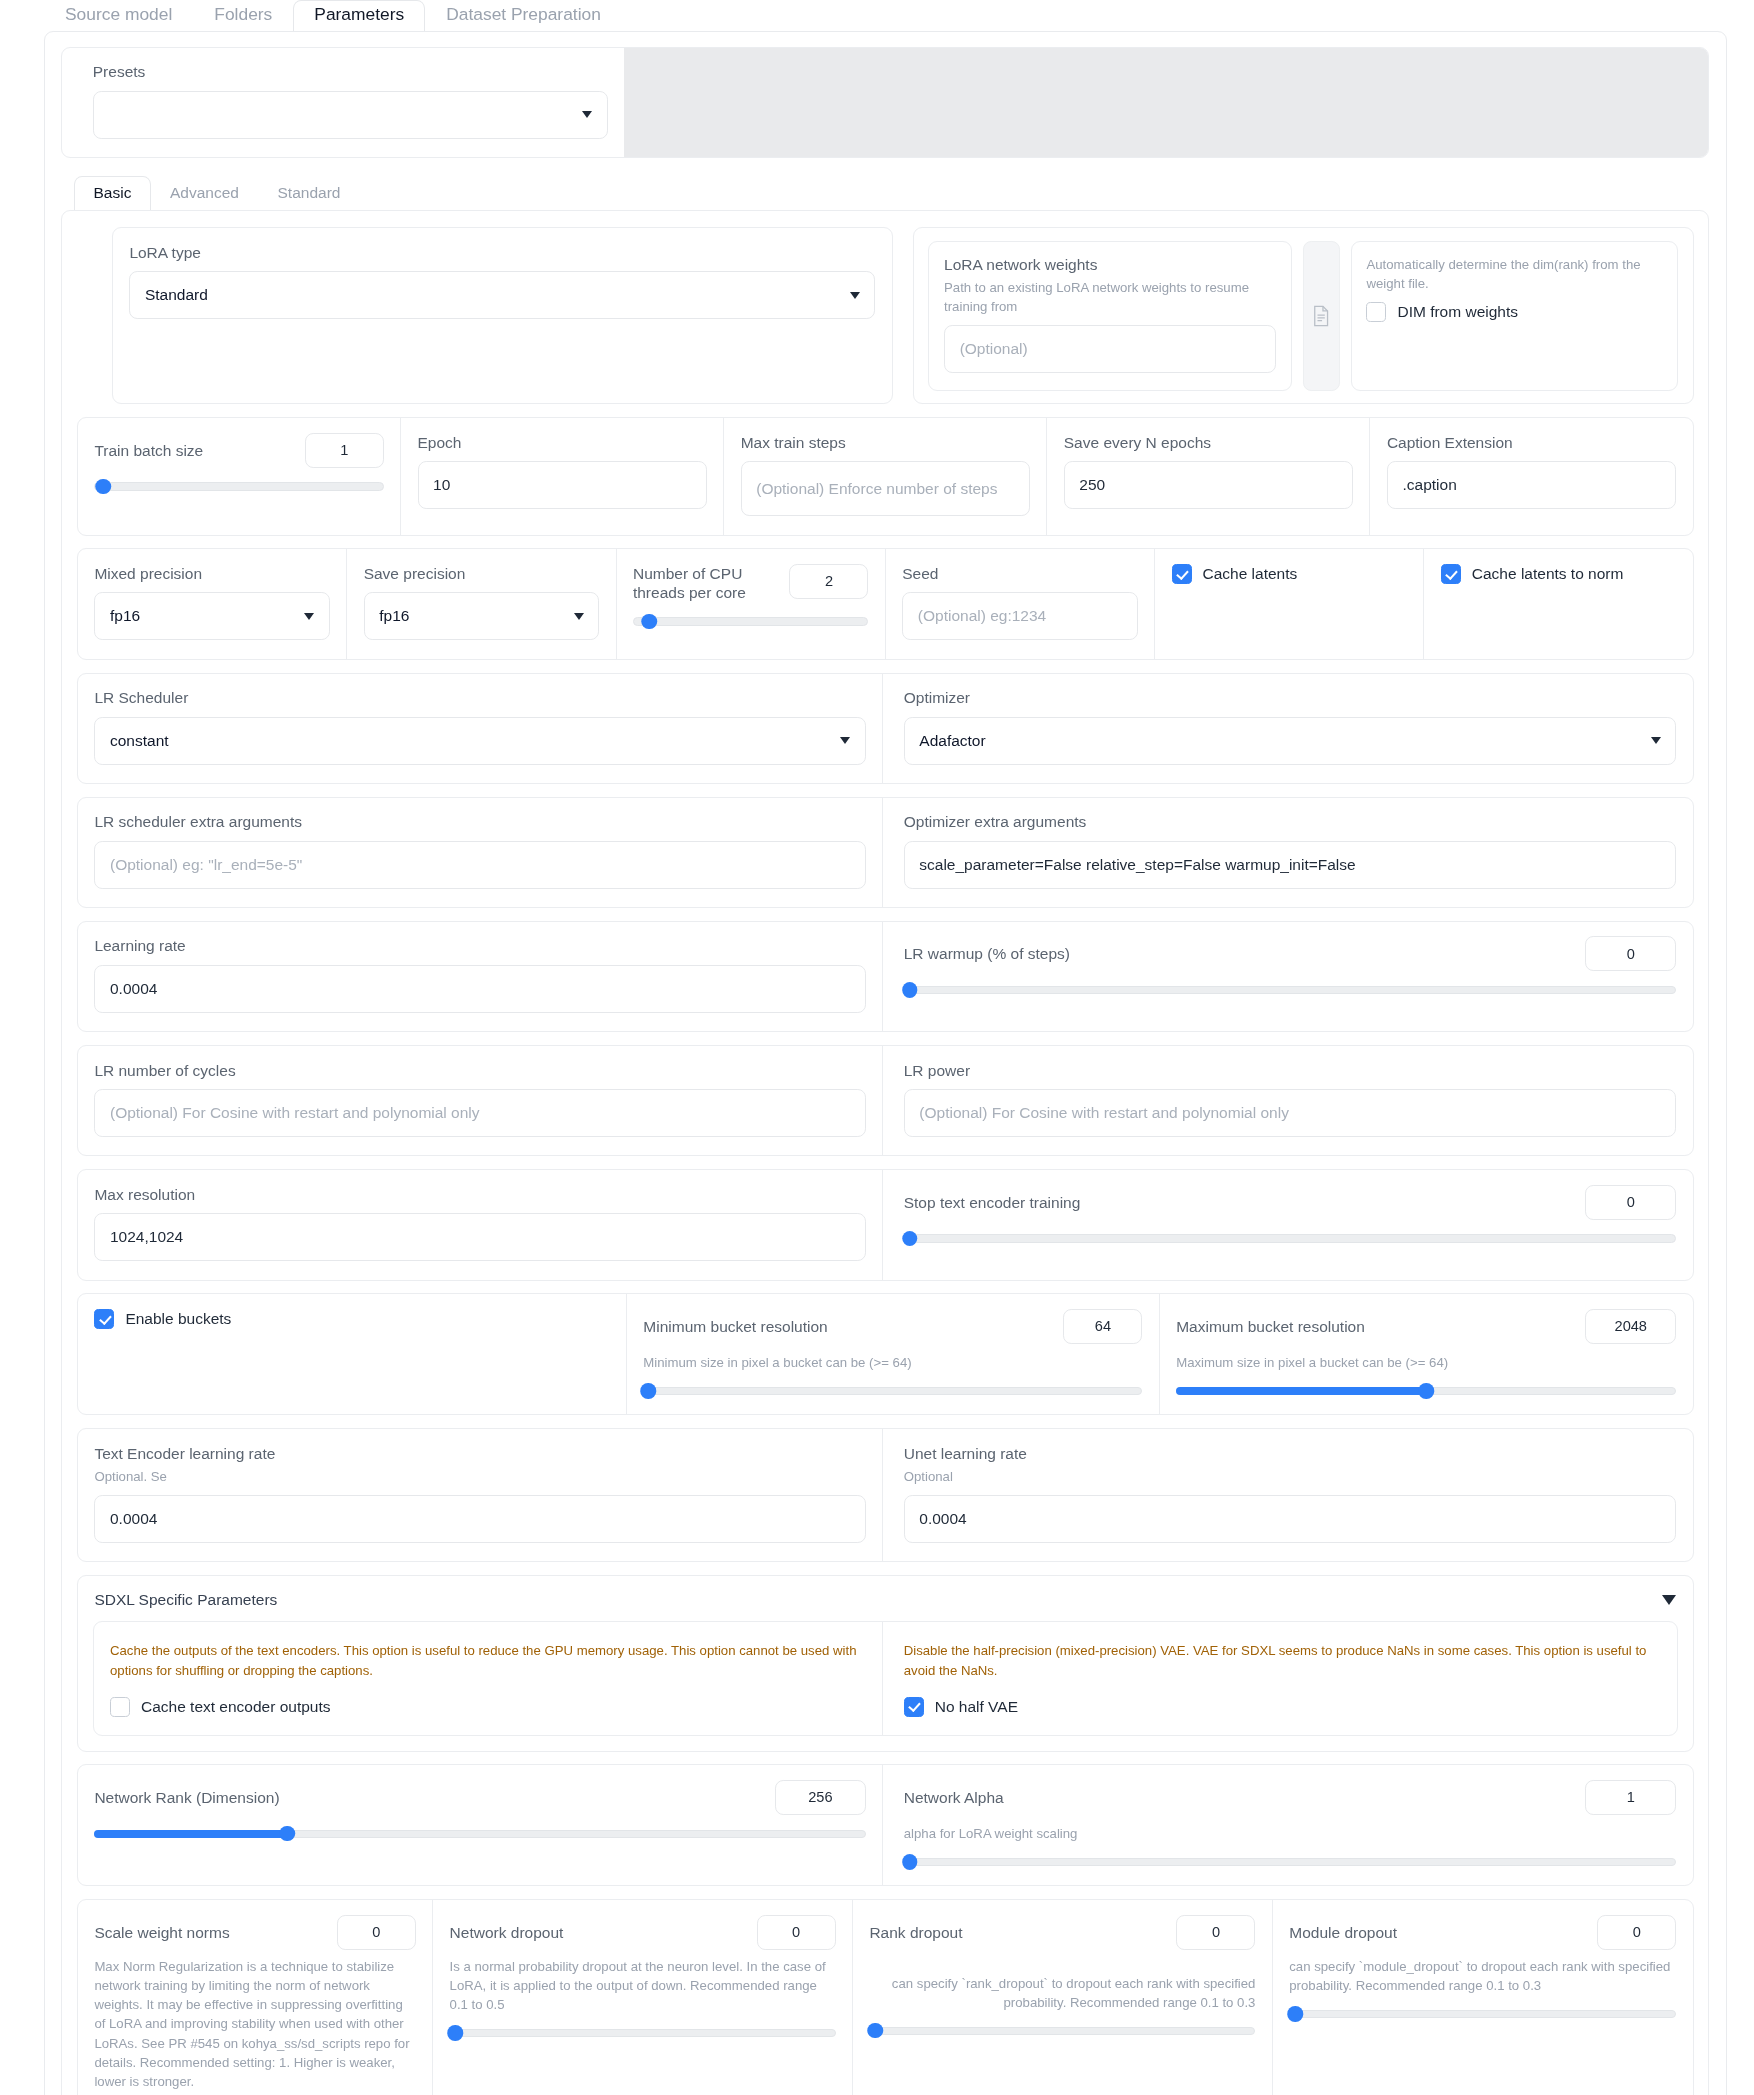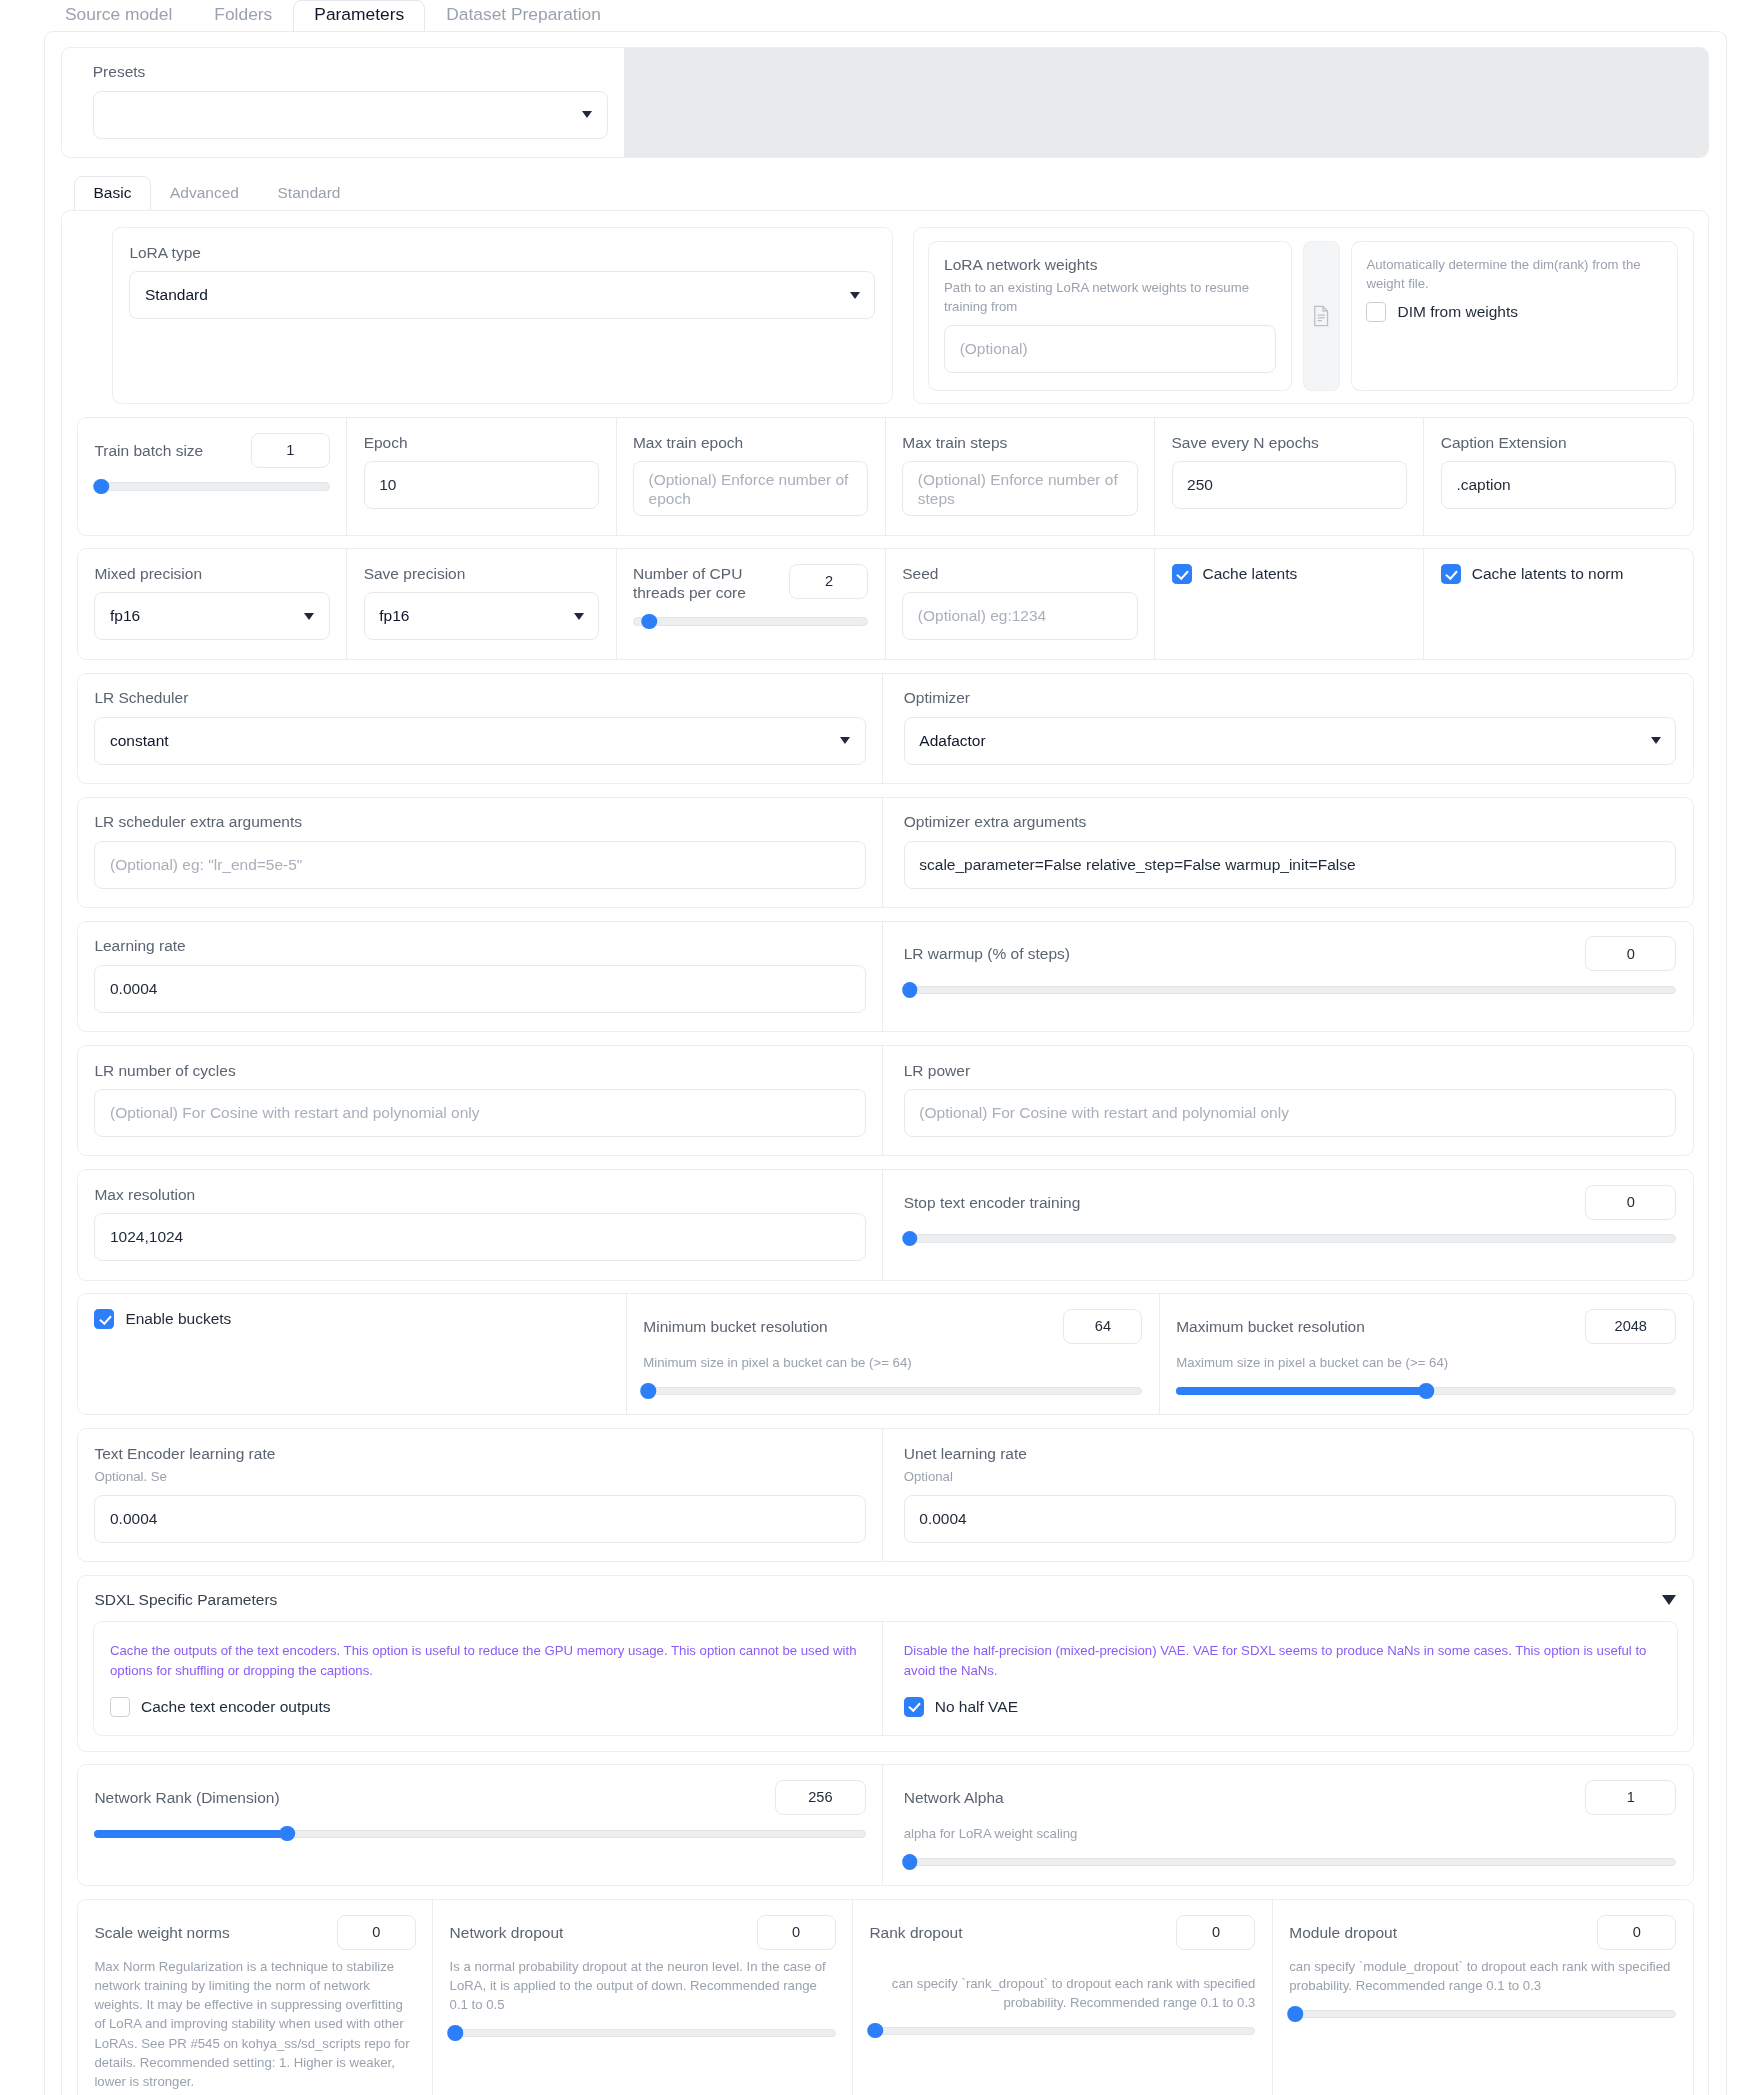--- a/index.html
+++ b/index.html
@@ -98,21 +98,21 @@
   .lora-right { flex:1 1 50%; border:0.9px solid #ebedf0; border-radius:9.1px; padding:12.8px 14.6px; display:flex; gap:11px; align-items:stretch; }
   .lrw-box { flex:1 1 auto; border:0.9px solid #ebedf0; border-radius:9.1px; padding:12.8px 14.6px 16.4px 14.6px; }
   .filebtn { width:42px; border:0.9px solid #edeff1; border-radius:8.2px; background:#f4f5f7; display:flex; align-items:center; justify-content:center; }
   .dim-box { flex:1 1 auto; border:0.9px solid #ebedf0; border-radius:9.1px; padding:12.8px 14.6px; }
 
   .accordion { border:0.9px solid #ebedf0; border-radius:9.1px; padding:12.8px 14.6px 14.6px 14.6px; }
   .acc-head { display:flex; align-items:center; justify-content:space-between; padding: 1.8px 1.8px 12.8px 1.8px; }
   .acc-title { font-size:15.5px; color:#374151; }
   .acc-caret { width:0;height:0;border-left:7.3px solid transparent;border-right:7.3px solid transparent;border-top:10px solid #1f2937; }
 
-  .smalltxt { font-size:13.2px; color:#8b5cf6; line-height:1.5; }
+  .smalltxt { font-size:13.2px; color:#a16207; line-height:1.5; }
 </style>
 </head>
 <body>
 
 <div class="page">
 
   <div class="topbar">
     <div class="ttab">Source model</div>
     <div class="ttab">Folders</div>
     <div class="ttab active">Parameters</div>
@@ -185,26 +185,20 @@
             <div class="knob" style="left:3%"></div>
           </div>
         </div>
         <div class="cell">
           <span class="lbl">Epoch</span>
           <div class="field">
             <span>10</span>
           </div>
         </div>
         <div class="cell">
-          <span class="lbl">Max train epoch</span>
-          <div class="field ph tall">
-            <span class="ph-clip">(Optional) Enforce number of epoch</span>
-          </div>
-        </div>
-        <div class="cell">
           <span class="lbl">Max train steps</span>
           <div class="field ph tall">
             <span class="ph-clip">(Optional) Enforce number of steps</span>
           </div>
         </div>
         <div class="cell">
           <span class="lbl">Save every N epochs</span>
           <div class="field">
             <span>250</span>
           </div>

